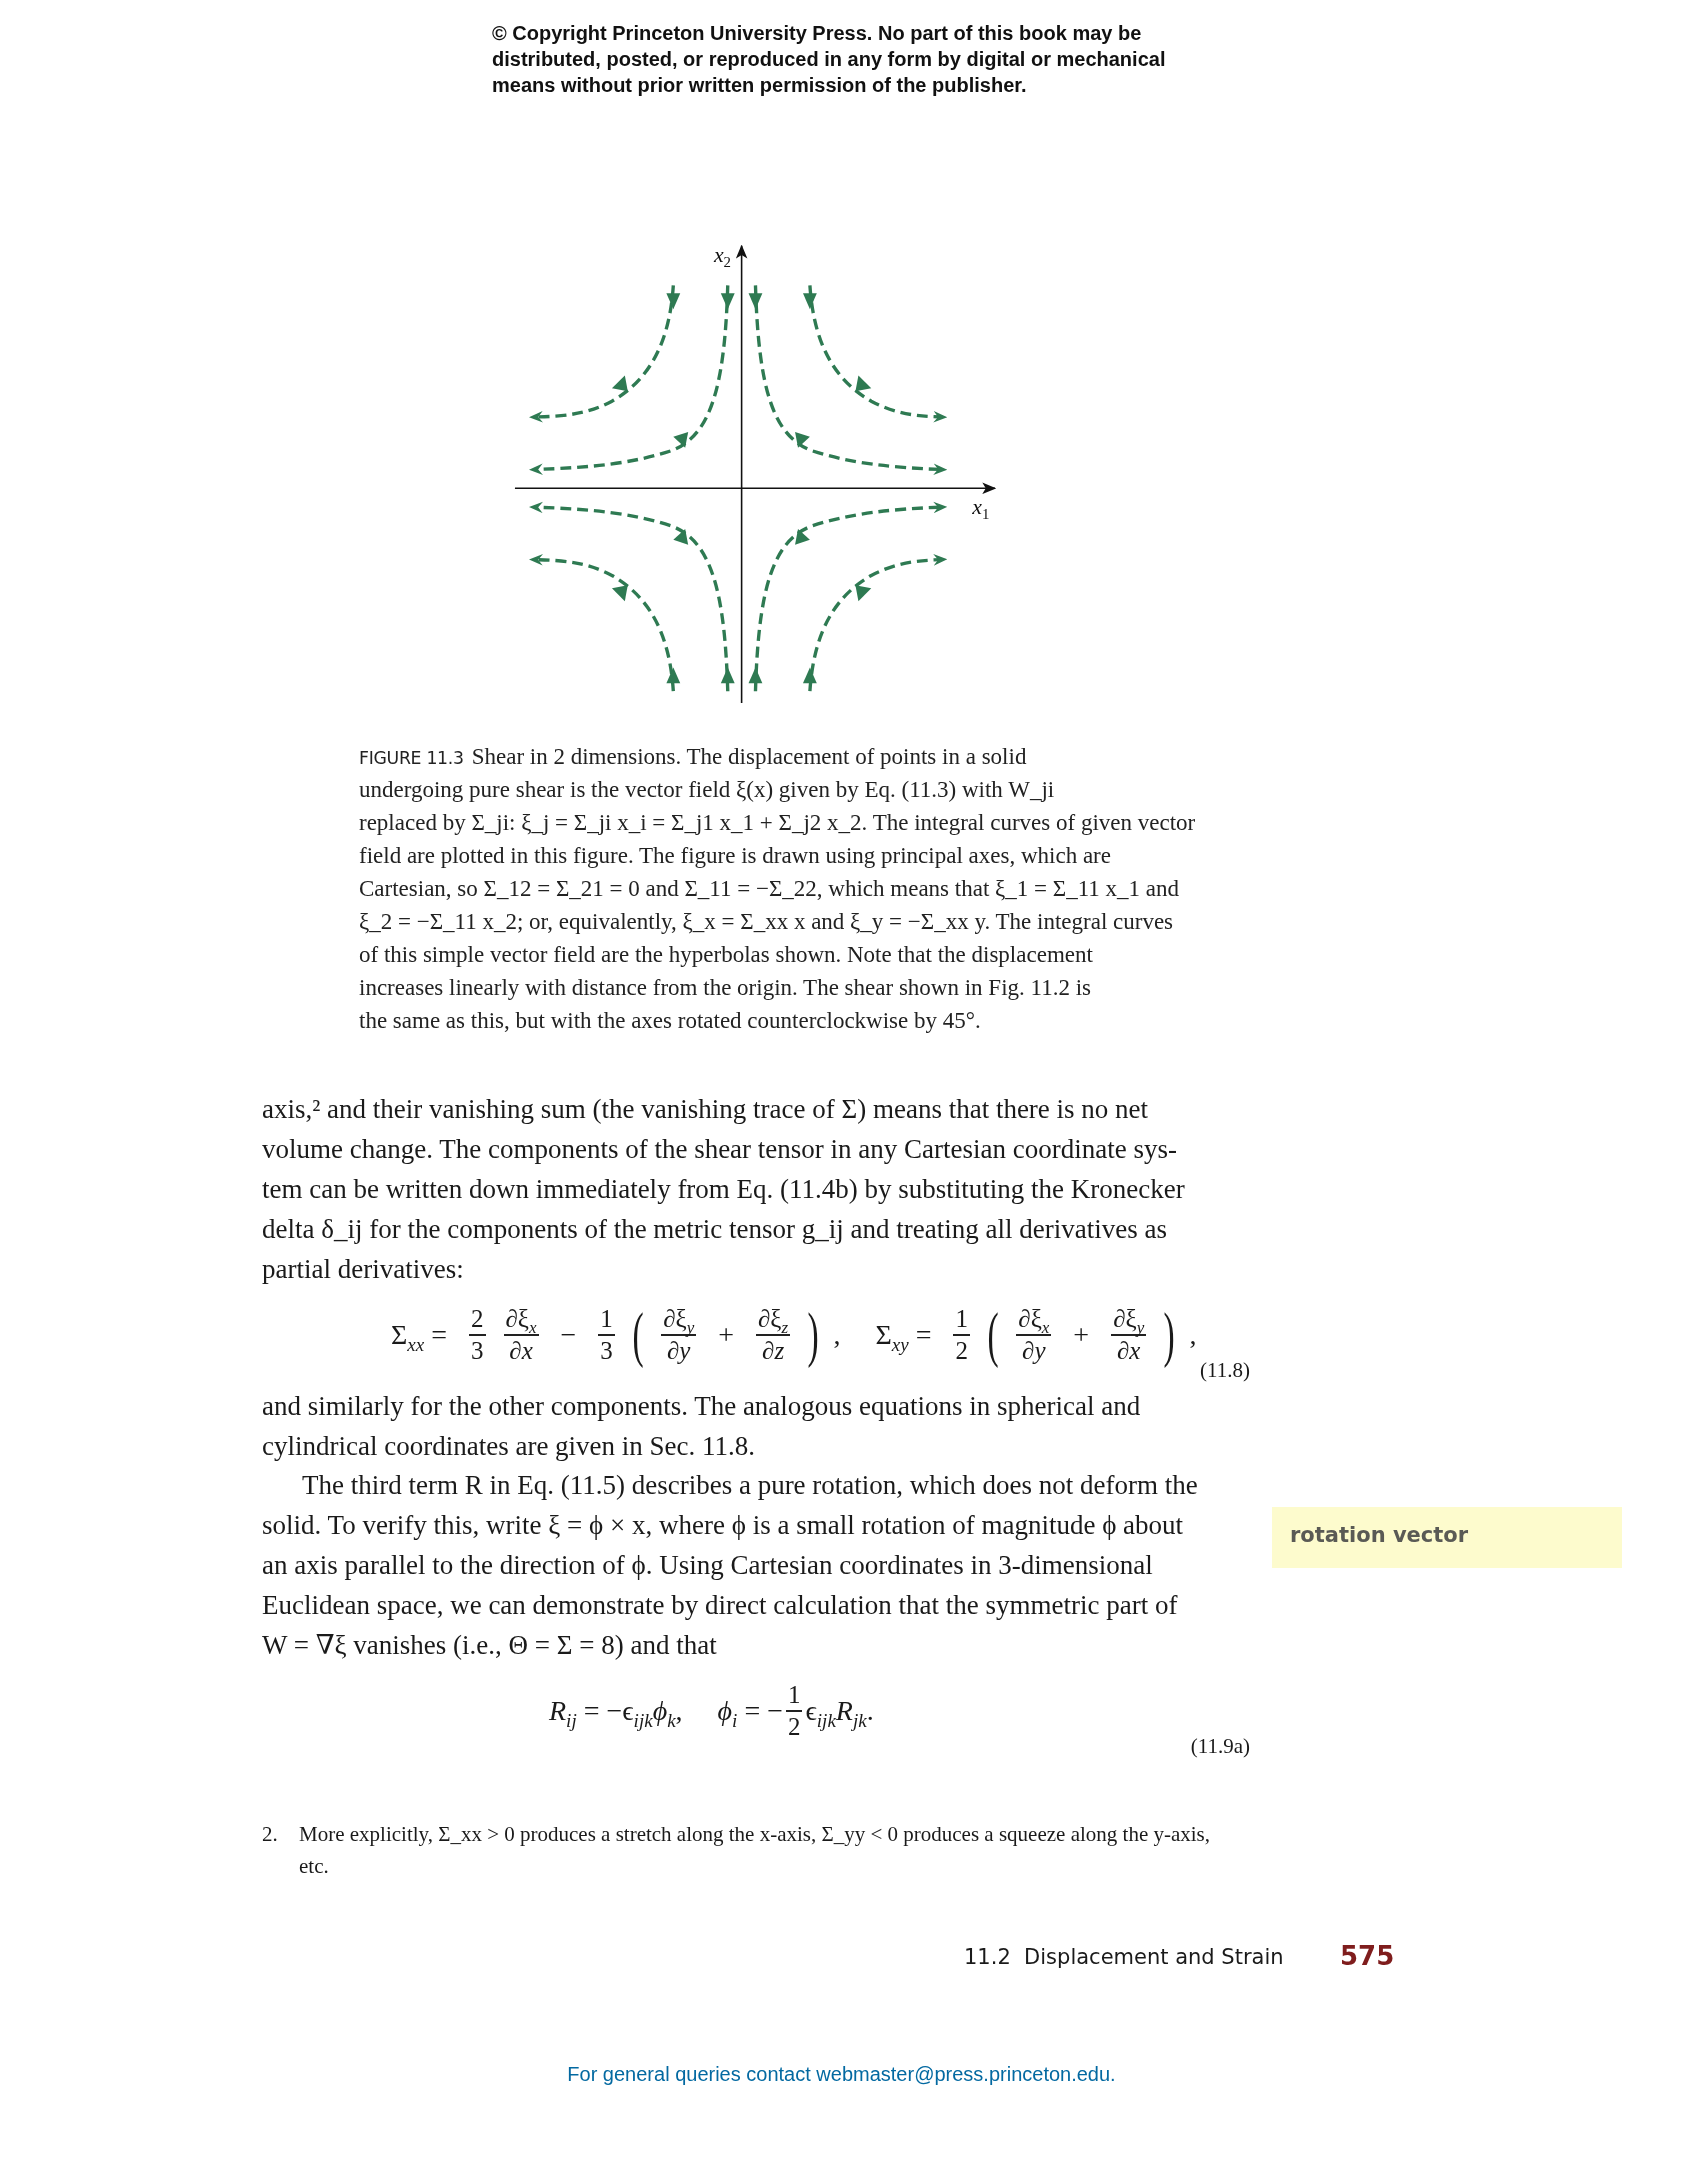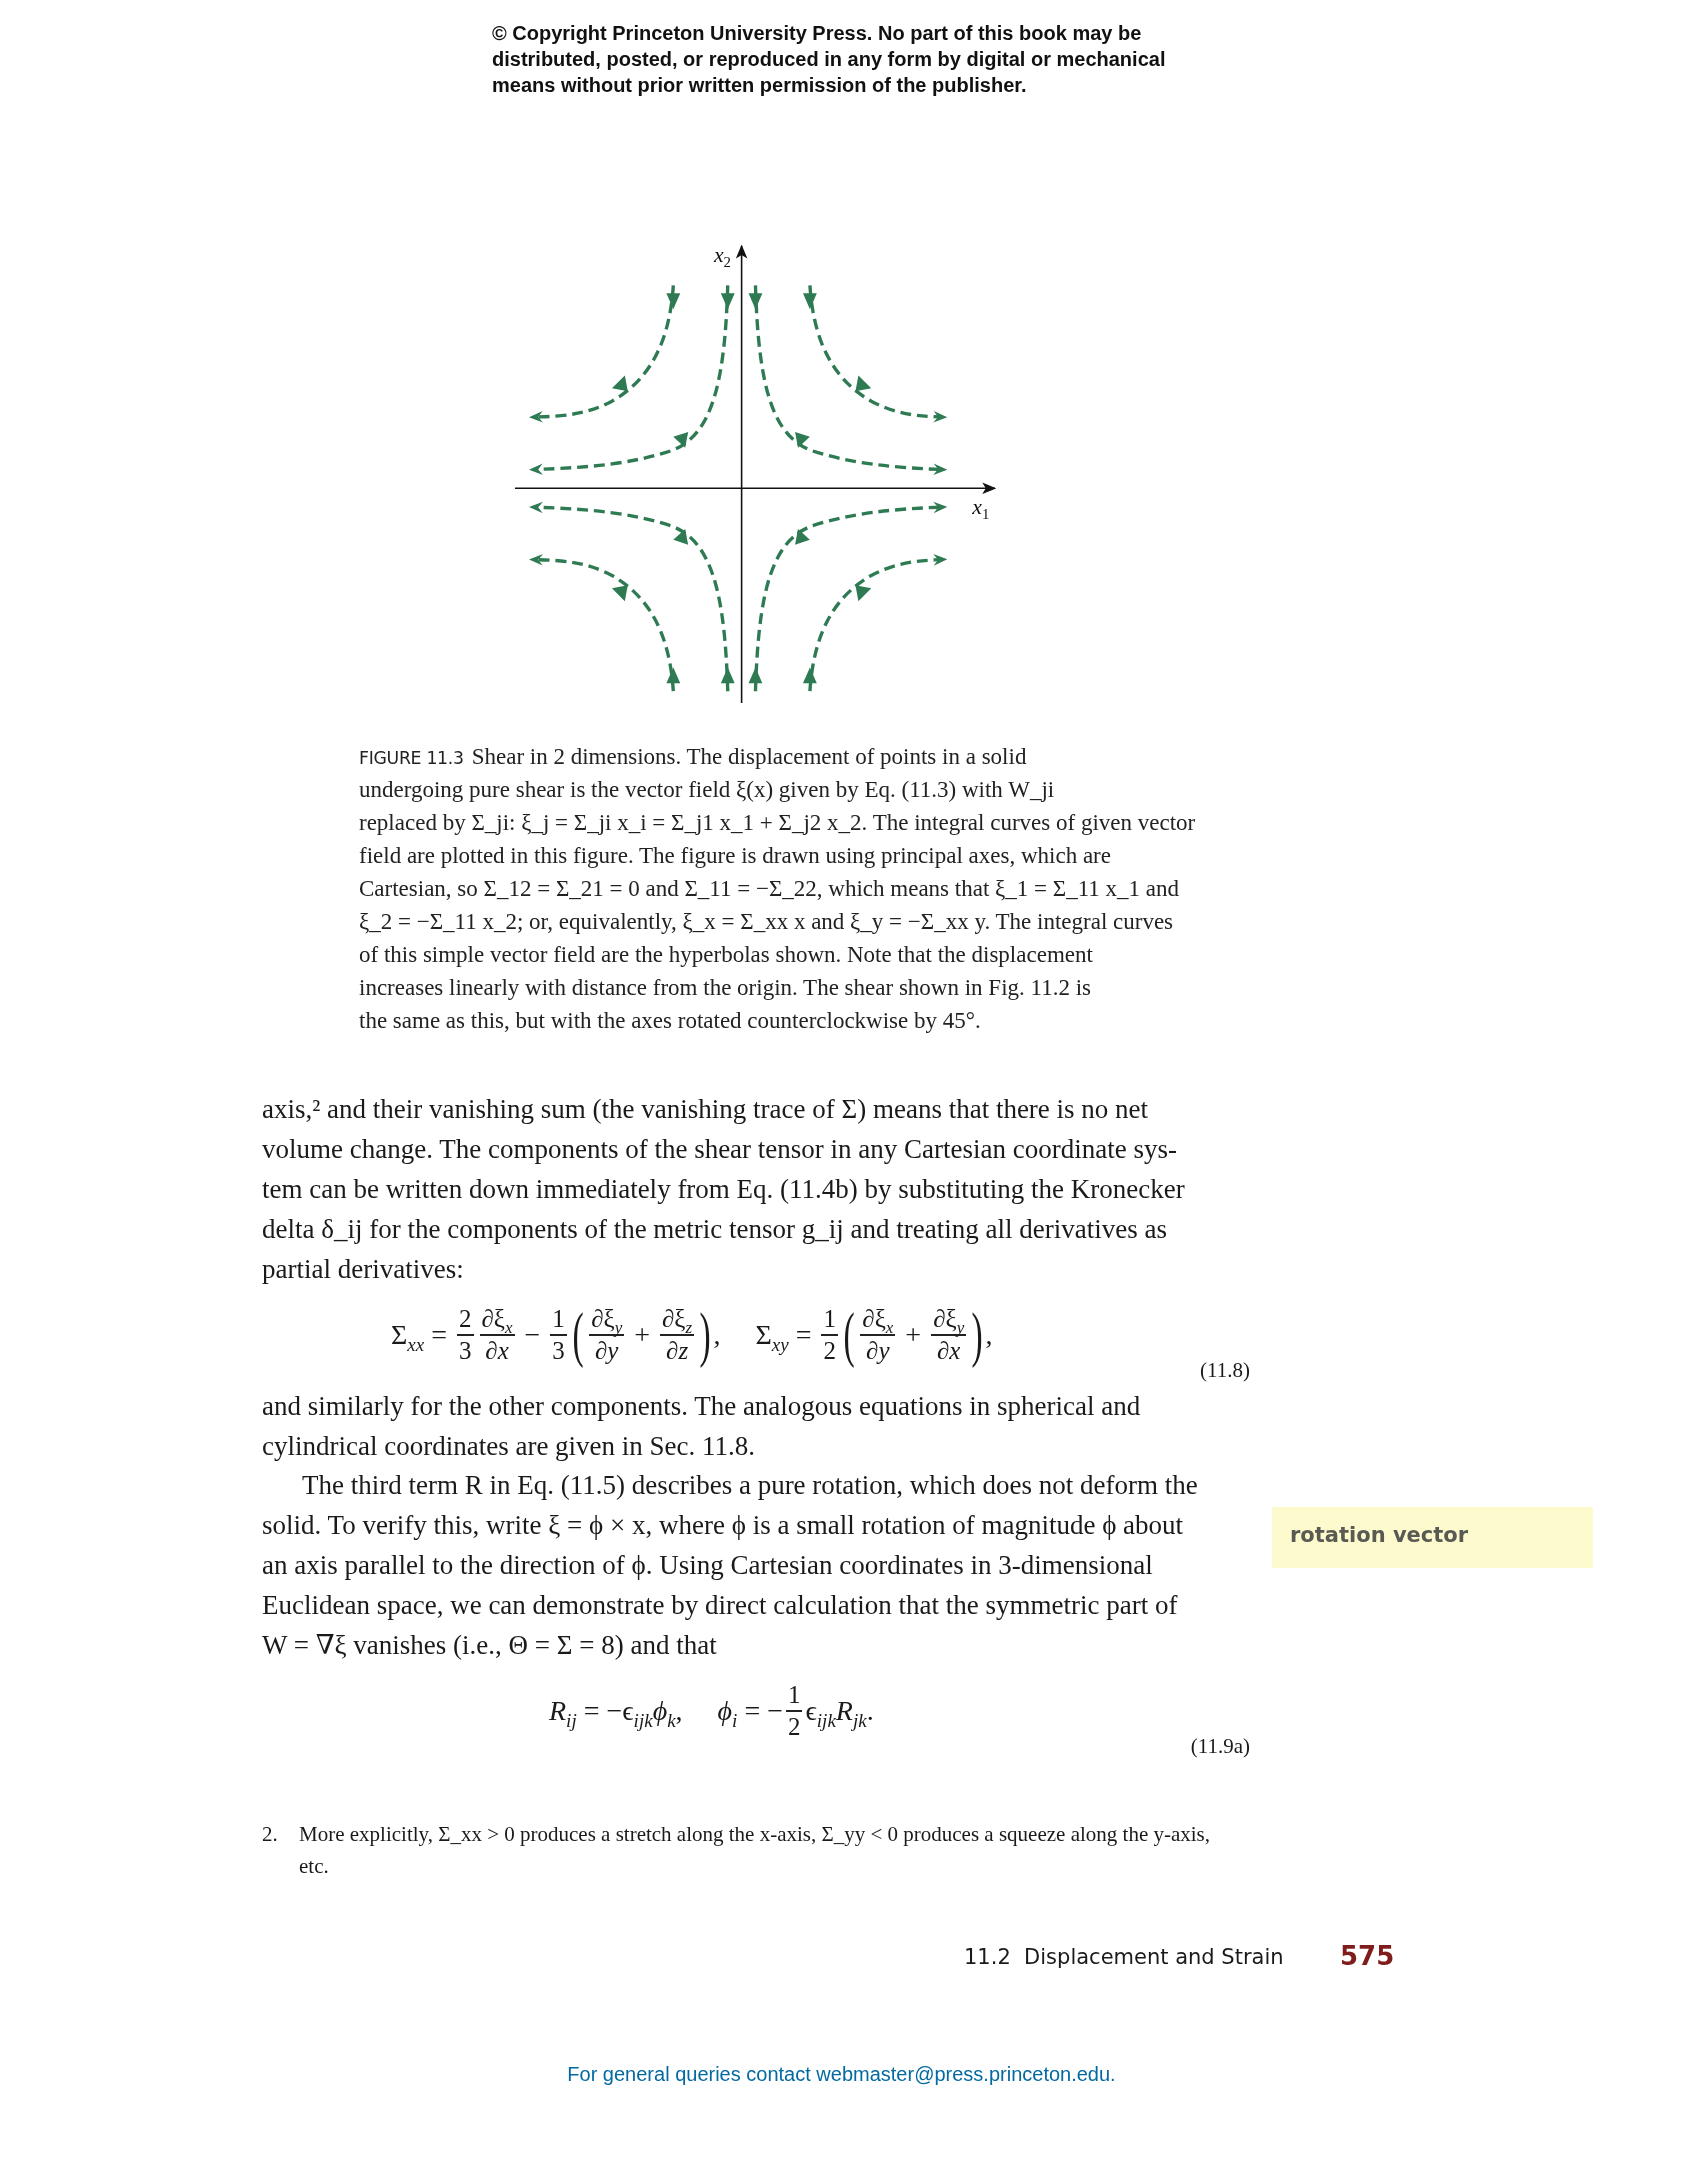--- a/index.html
+++ b/index.html
@@ -25,21 +25,21 @@
   sub, sup { font-size:68%; line-height:0; }
 
   .equation { left:262px; width:988px; height:69px; font-size:28px; }
   .eq-body { position:absolute; top:0; display:flex; align-items:center; height:69px; white-space:nowrap; }
   .eq-number { position:absolute; right:0; top:22px; font-size:21px;margin-top:36px; }
   .frac { display:inline-flex; flex-direction:column; align-items:center; vertical-align:middle; margin:0 3px; }
   .frac .num { border-bottom:2px solid #222; padding:0 2px; line-height:30px; font-size:25px; }
   .frac .den { line-height:30px; font-size:25px; }
   .paren { font-size:61px; line-height:61px; font-weight:100; transform:scaleX(0.55); display:inline-block; margin:0 -2px; }
 
-  .margin-note { left:1272px; top:1507px; width:321px; height:61px; background:#fdfbcd; }
+  .margin-note { left:1272px; top:1507px; width:350px; height:61px; background:#fdfbcd; }
   .margin-note span { position:absolute; left:18px; top:16px; font-family:"DejaVu Sans", sans-serif; font-weight:bold; font-size:21px; color:#5a5a55; }
 
   .footnote { left:262px; top:1818px; width:988px; font-size:21px; line-height:32px; color:#1a1a1a; }
   .footnote .line { display:flex; white-space:nowrap; }
   .footnote .num { width:37px; flex:none; }
   .footnote .text { flex:1; display:flex; justify-content:space-between; }
 
   .running-head { left:964px; top:1945px; font-family:"DejaVu Sans", sans-serif; font-size:21px; color:#1a1a1a; }
   .page-number { left:1340px; top:1941px; font-family:"DejaVu Sans", sans-serif; font-weight:bold; font-size:26px; color:#7f1d1d; }
   .contact { left:0; width:1683px; top:2063px; text-align:center; font-size:20px; color:#0369a1; }
@@ -124,21 +124,21 @@
 
 <div class="abs body serif" style="top:1089px;">
   <div class="line">axis,² and their vanishing sum (the vanishing trace of Σ) means that there is no net</div>
   <div class="line">volume change. The components of the shear tensor in any Cartesian coordinate sys-</div>
   <div class="line">tem can be written down immediately from Eq. (11.4b) by substituting the Kronecker</div>
   <div class="line">delta δ_ij for the components of the metric tensor g_ij and treating all derivatives as</div>
   <div class="line left">partial derivatives:</div>
 </div>
 
 <div class="abs equation serif" style="top:1300px;">
-  <div class="eq-body" style="left:129px;">
+  <div class="eq-body" style="left:129px;gap:12px;">
     <span>Σ<sub><i>xx</i></sub>&nbsp;=&nbsp;</span>
     <span class="frac">
         <span class="num">2</span>
         <span class="den">3</span>
       </span>
     <span class="frac">
         <span class="num">∂ξ<sub><i>x</i></sub></span>
         <span class="den">∂<i>x</i></span>
       </span>
     <span>&nbsp;−&nbsp;</span>

